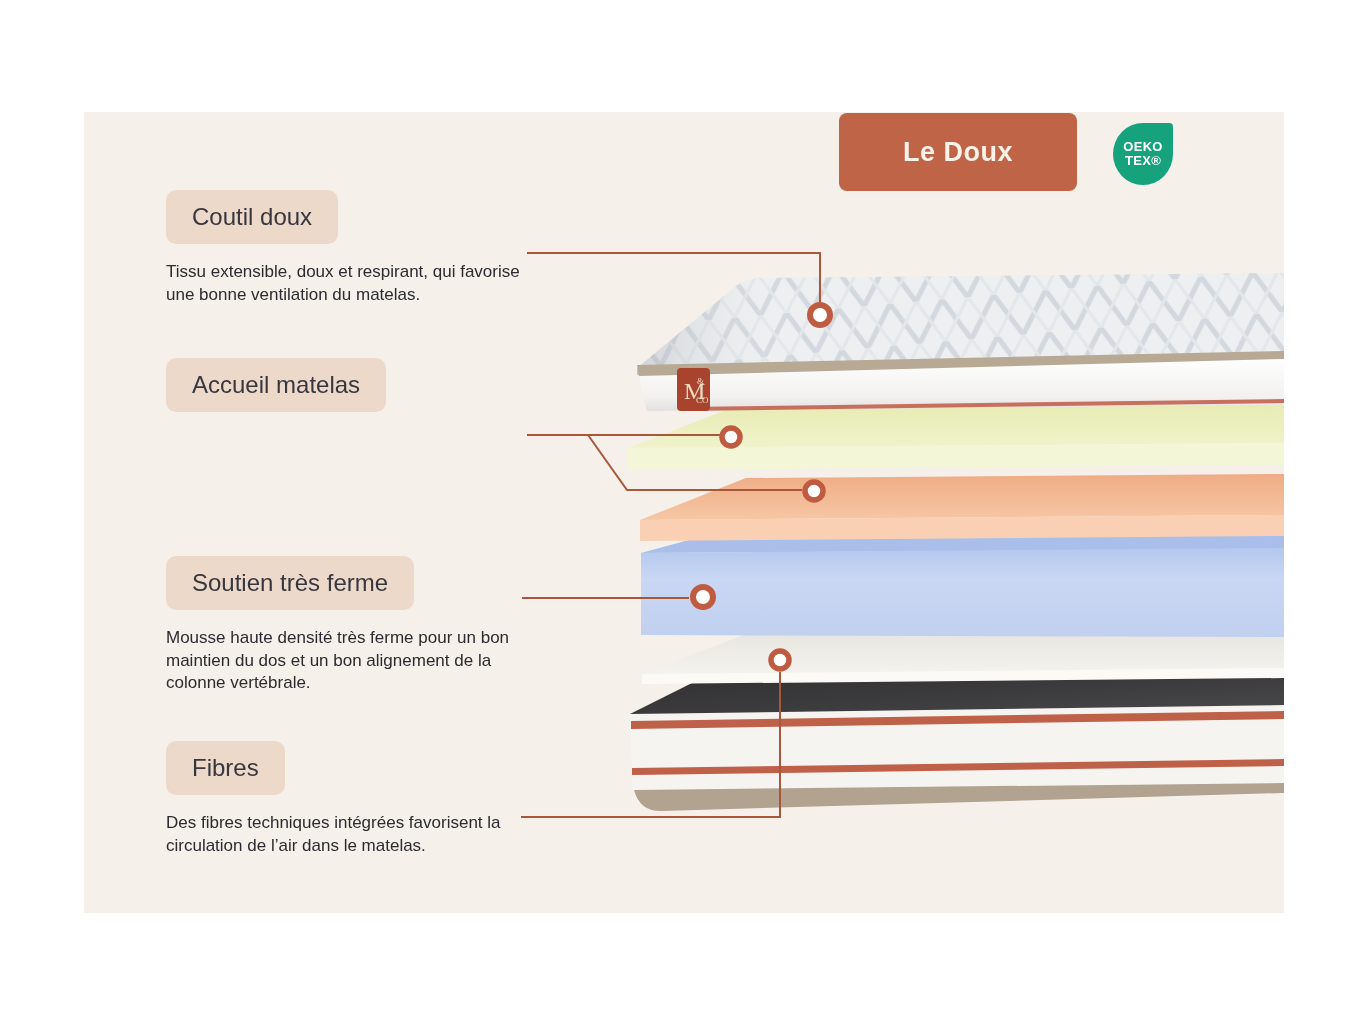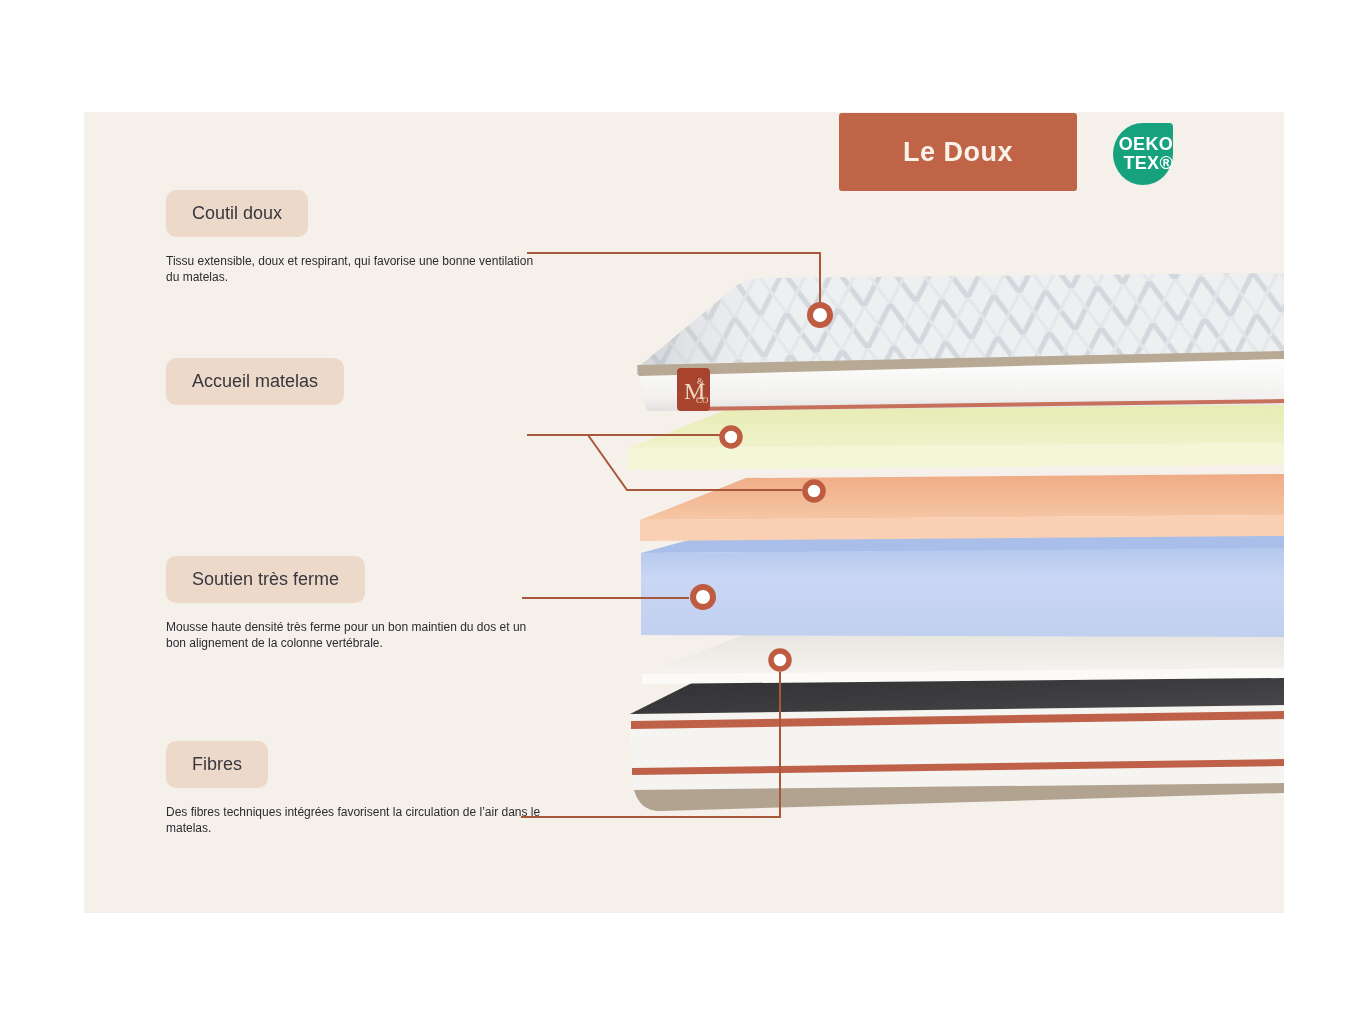--- a/index.html
+++ b/index.html
@@ -8,39 +8,39 @@
     font-family:"Liberation Sans","DejaVu Sans",sans-serif;
     -webkit-font-smoothing:antialiased;
   }
   .panel{
     position:absolute;left:84px;top:112px;width:1200px;height:801px;
     background:#f5f0ea;overflow:hidden;
   }
   
   .product-badge{
     position:absolute;left:755px;top:1px;width:238px;height:78px;
-    background:#bf6446;border-radius:3px;
+    background:#bf6446;border-radius:8px;
     display:flex;align-items:center;justify-content:center;
     color:#fbf3ea;font-size:27px;font-weight:bold;letter-spacing:.5px;
   }
   .oeko{
     position:absolute;left:1029px;top:11px;width:60px;height:62px;
     background:#16a27c;border-radius:50% 6% 50% 50%;
-    display:flex;flex-direction:column;align-items:flex-end;justify-content:center;
-    color:#ffffff;font-weight:bold;font-size:18px;line-height:1.08;letter-spacing:.3px;
+    display:flex;flex-direction:column;align-items:center;justify-content:center;
+    color:#ffffff;font-weight:bold;font-size:13px;line-height:1.08;letter-spacing:.3px;
     text-align:center;
   }
   
   .annotation{position:absolute;left:82px;width:392px;}
   .annotation .pill{
     display:inline-block;background:#ecd9c9;border-radius:10px;
-    padding:13px 26px;font-size:18px;color:#38373f;
+    padding:13px 26px;font-size:24px;color:#38373f;
   }
   .annotation p{
-    margin:17px 0 0 0;font-size:12px;line-height:1.33;color:#2c2b31;
+    margin:17px 0 0 0;font-size:17px;line-height:1.33;color:#2c2b31;
     max-width:382px;
   }
   #ann-0{top:78px}
   #ann-1{top:246px}
   #ann-2{top:444px}
   #ann-3{top:629px}
   
   .diagram{position:absolute;left:0;top:0;width:1200px;height:801px;}
 </style>
 </head>

